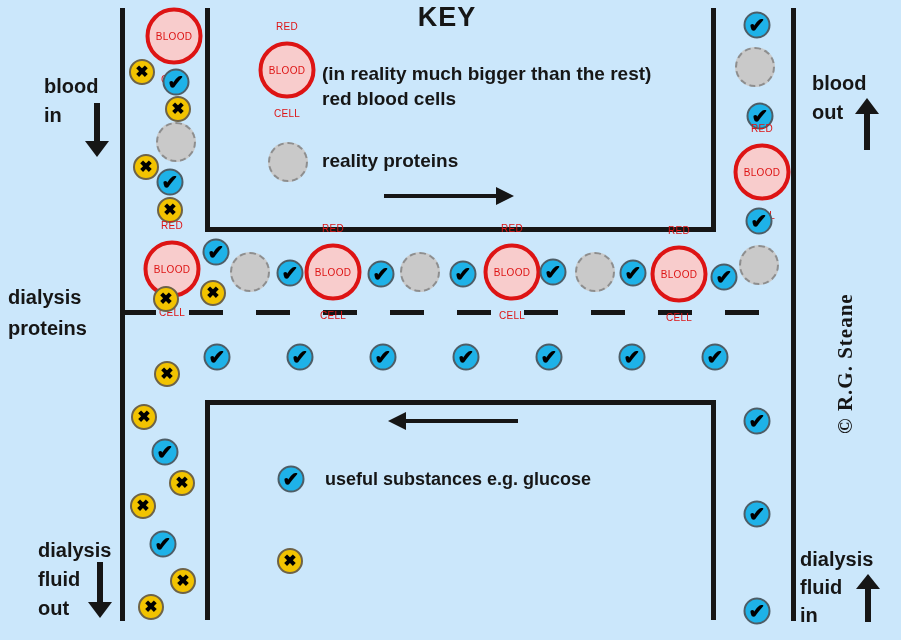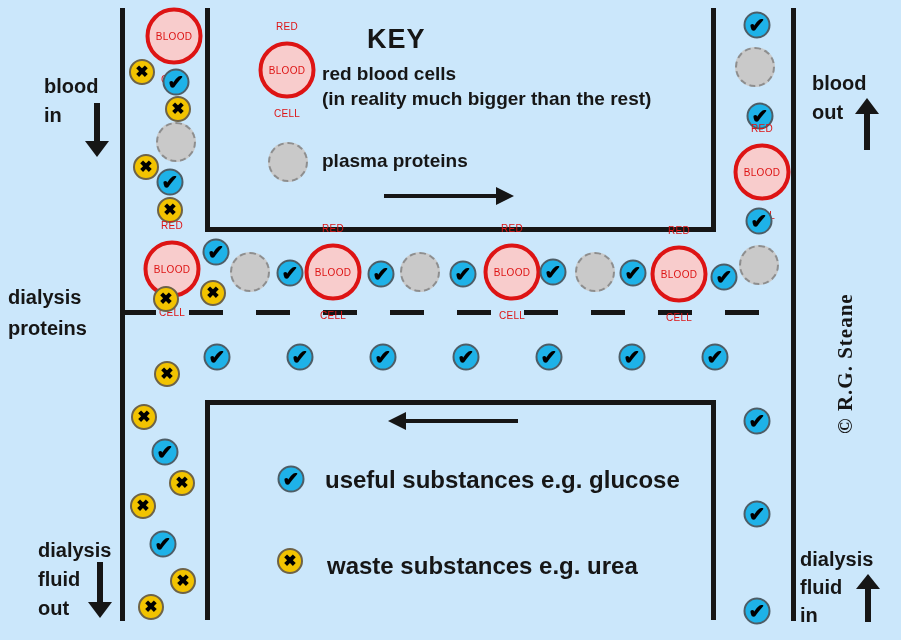--- a/index.html
+++ b/index.html
@@ -35,21 +35,21 @@
   }
   .rbc{
     width:57px;height:57px;background:var(--rbc-fill,#f8cccc);
     border:4px solid var(--rbc-border,#dd1414);
     color:var(--rbc-border,#dd1414);font-size:10px;font-weight:normal;line-height:1.15;
     text-align:center;letter-spacing:.3px;gap:32px;
   }
   .rbc span{display:block;}
   .keytitle{position:absolute;font-weight:bold;font-size:27px;letter-spacing:1px;}
   .keytext{position:absolute;font-weight:bold;font-size:19px;line-height:25px;white-space:nowrap;}
-  .legtext{position:absolute;font-weight:bold;font-size:24px;white-space:nowrap;}
+  .legtext{position:absolute;font-weight:bold;font-size:18px;white-space:nowrap;}
   .copyright{
     position:absolute;left:833px;top:434px;width:212px;height:28px;
     transform:rotate(-90deg);transform-origin:0 0;
     font-family:"Liberation Serif",serif;font-weight:bold;font-size:21px;
     letter-spacing:1px;white-space:nowrap;
   }
   svg{display:block;}
 </style>
 </head>
 <body>
@@ -109,40 +109,39 @@
     <div>fluid</div>
     <div>out</div>
   </div>
   <div class="lbl" style="left:800px;top:545px;line-height:28px">
     <div>dialysis</div>
     <div>fluid</div>
     <div>in</div>
   </div>
   <div class="copyright">© R.G. Steane</div>
 
-  <div class="keytitle" style="left:367px;top:24px;width:160px;">KEY</div>
+  <div class="keytitle" style="left:367px;top:2px;width:160px;text-align:center">KEY</div>
   <div class="particle rbc" style="left:287px;top:70px">
     <span>RED</span>
     <span>BLOOD</span>
     <span>CELL</span>
   </div>
   <div class="keytext" style="left:322px;top:61px">
+    <div>(in reality much bigger than the rest)</div>
     <div>red blood cells</div>
-    <div>(in reality much bigger than the rest)</div>
   </div>
   <div class="particle plasma" style="left:288px;top:162px"></div>
-  <div class="keytext" style="left:322px;top:148px">plasma proteins</div>
+  <div class="keytext" style="left:322px;top:148px">reality proteins</div>
 
   <div class="particle check" style="left:291px;top:479px">✔</div>
   <div class="legtext" style="left:325px;top:464px;line-height:31px">
     <div>useful substances e.g. glucose</div>
   </div>
   <div class="particle waste" style="left:290px;top:561px">✖</div>
   <div class="legtext" style="left:327px;top:548px;line-height:35px">
-    <div>waste substances e.g. urea</div>
   </div>
 
   <div class="abs" style="left:0;top:0;width:0;height:0">
       <div class="particle rbc" style="left: 174px; top: 36px;">
         <span>RED</span>
         <span>BLOOD</span>
         <span>CELL</span>
       </div>
       <div class="particle waste" style="left: 142px; top: 72px;">✖</div>
       <div class="particle check" style="left: 176px; top: 82px;">✔</div>

